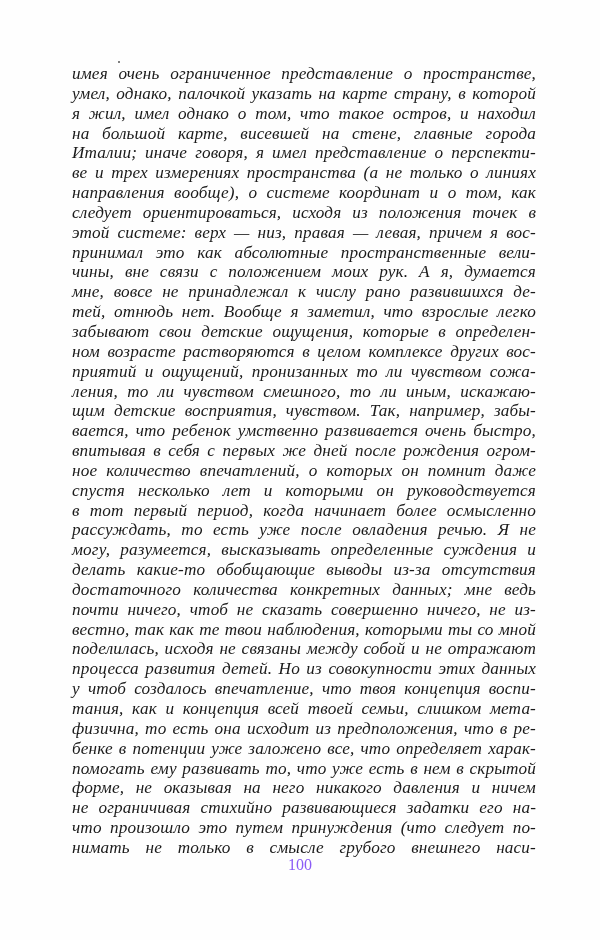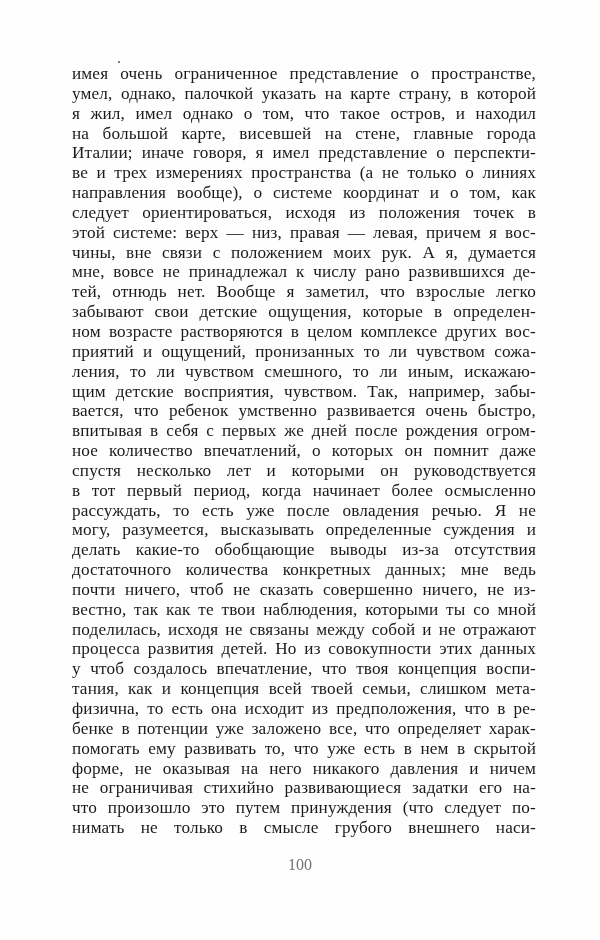--- a/index.html
+++ b/index.html
@@ -40,56 +40,58 @@
     color: #1a1a1a;
     letter-spacing: 0.15px;
   }
   .line {
     display: block;
     text-align: justify;
     text-align-last: justify;
     white-space: nowrap;
     height: 19.85px;
     overflow: visible;
+    font-style: italic;
   }
   .line-inner {
     display: inline-block;
     width: 100%;
     text-align: justify;
     text-align-last: justify;
     white-space: normal;
   }
   .page-number {
     position: absolute;
     left: 0;
     width: 600px;
     top: 856px;
     text-align: center;
     font-family: "Liberation Serif", "DejaVu Serif", serif;
     font-size: 16px;
-    color: #737373;
+    color: #8b5cf6;
   }
 </style>
 </head>
 <body>
 
 <div class="page">
   <div class="speck"></div>
 
   <div class="text-block" id="text-block">
 
   <span class="line"><span class="line-inner">имея очень ограниченное представление о пространстве,</span></span>
       <span class="line"><span class="line-inner">умел, однако, палочкой указать на карте страну, в которой</span></span>
       <span class="line"><span class="line-inner">я жил, имел однако о том, что такое остров, и находил</span></span>
       <span class="line"><span class="line-inner">на большой карте, висевшей на стене, главные города</span></span>
       <span class="line"><span class="line-inner">Италии; иначе говоря, я имел представление о перспекти-</span></span>
       <span class="line"><span class="line-inner">ве и трех измерениях пространства (а не только о линиях</span></span>
       <span class="line"><span class="line-inner">направления вообще), о системе координат и о том, как</span></span>
       <span class="line"><span class="line-inner">следует ориентироваться, исходя из положения точек в</span></span>
       <span class="line"><span class="line-inner">этой системе: верх — низ, правая — левая, причем я вос-</span></span>
+      <span class="line"><span class="line-inner">принимал это как абсолютные пространственные вели-</span></span>
       <span class="line"><span class="line-inner">чины, вне связи с положением моих рук. А я, думается</span></span>
       <span class="line"><span class="line-inner">мне, вовсе не принадлежал к числу рано развившихся де-</span></span>
       <span class="line"><span class="line-inner">тей, отнюдь нет. Вообще я заметил, что взрослые легко</span></span>
       <span class="line"><span class="line-inner">забывают свои детские ощущения, которые в определен-</span></span>
       <span class="line"><span class="line-inner">ном возрасте растворяются в целом комплексе других вос-</span></span>
       <span class="line"><span class="line-inner">приятий и ощущений, пронизанных то ли чувством сожа-</span></span>
       <span class="line"><span class="line-inner">ления, то ли чувством смешного, то ли иным, искажаю-</span></span>
       <span class="line"><span class="line-inner">щим детские восприятия, чувством. Так, например, забы-</span></span>
       <span class="line"><span class="line-inner">вается, что ребенок умственно развивается очень быстро,</span></span>
       <span class="line"><span class="line-inner">впитывая в себя с первых же дней после рождения огром-</span></span>

